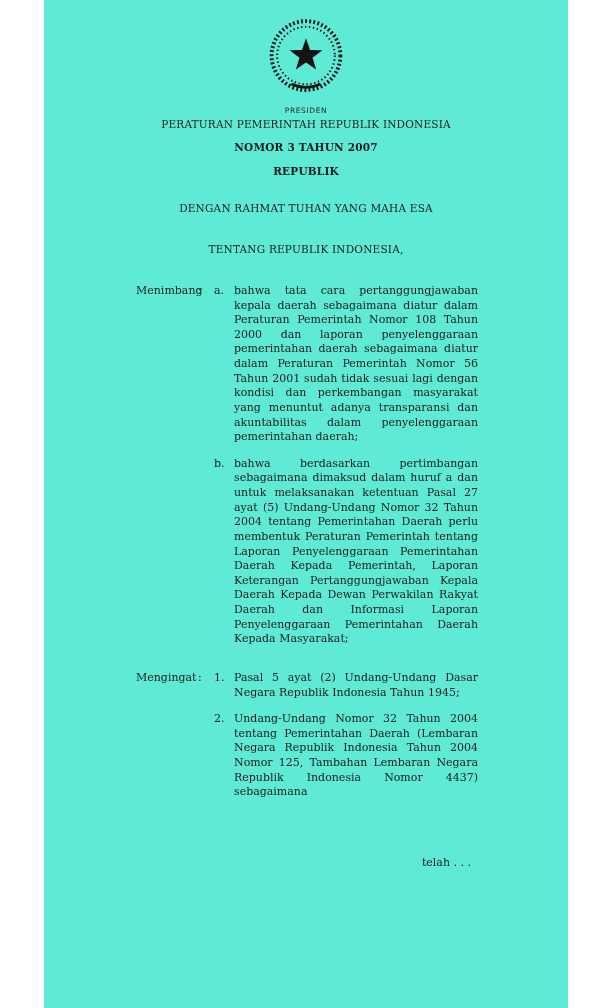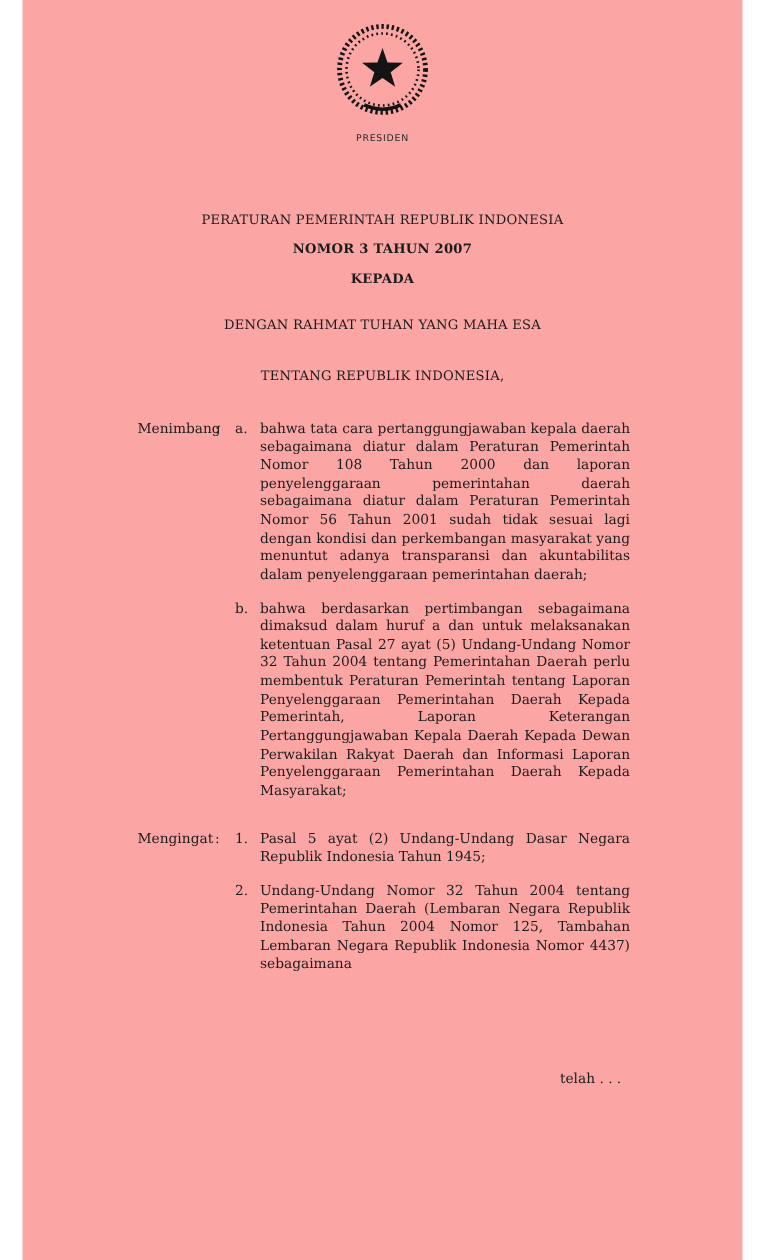--- a/index.html
+++ b/index.html
@@ -1,23 +1,23 @@
 <!DOCTYPE html>
 <html><head>
 <meta charset="utf-8">
 <style>
   html, body {
     margin: 0;
     padding: 0;
     background: #ffffff;
   }
   .page {
-    width: 576px;
+    width: 524px;
     height: 1008px;
-    background: #fca5a5;
+    background: #5eead4;
     margin: 0 auto;
     position: relative;
     box-sizing: border-box;
     font-family: "DejaVu Serif", "Liberation Serif", serif;
     color: #1c1c1c;
     overflow: hidden;
   }
   .letterhead {
     padding-top: 16px;
     text-align: center;
@@ -29,21 +29,20 @@
     margin: 0 auto 4px;
   }
   .letterhead-line {
     font-family: "DejaVu Sans", "Liberation Sans", sans-serif;
     font-size: 7.5px;
     letter-spacing: 0.6px;
     line-height: 1.4;
     color: #2a2a2a;
   }
   .title-block {
-    margin-top: 52px;
     text-align: center;
     font-size: 10.5px;
     letter-spacing: 0.2px;
   }
   .t-line { line-height: 1.4; }
   .t-gap { margin-top: 9px; font-weight: bold; }
   .subject {
     max-width: 446px;
     margin: 9px auto 0;
     line-height: 1.42;
@@ -89,21 +88,21 @@
       <circle cx="50" cy="46" r="33.5" fill="none" stroke="#141414" stroke-width="2.4" stroke-dasharray="1.6 3"></circle>
       <path d="M50,26 L54.7,39.5 L69,39.8 L57.6,48.5 L61.8,62.2 L50,54 L38.2,62.2 L42.4,48.5 L31,39.8 L45.3,39.5 Z" fill="#141414"></path>
       <path d="M33,79 Q50,87 67,79" fill="none" stroke="#141414" stroke-width="3.2"></path>
     </svg>
     <div class="letterhead-line">PRESIDEN</div>
   </div>
 
   <div class="title-block">
     <div class="t-line">PERATURAN PEMERINTAH REPUBLIK INDONESIA</div>
     <div class="t-line t-gap">NOMOR 3 TAHUN 2007</div>
-    <div class="t-line t-gap">KEPADA</div>
+    <div class="t-line t-gap">REPUBLIK</div>
     <div class="t-line invocation">DENGAN RAHMAT TUHAN YANG MAHA ESA</div>
     <div class="t-line authority">TENTANG REPUBLIK INDONESIA,</div>
   </div>
 
   <div class="doc-body">
 
     <div class="section">
       <div class="sec-label">Menimbang</div>
       <div class="sec-colon">:</div>
       <div class="sec-items">

